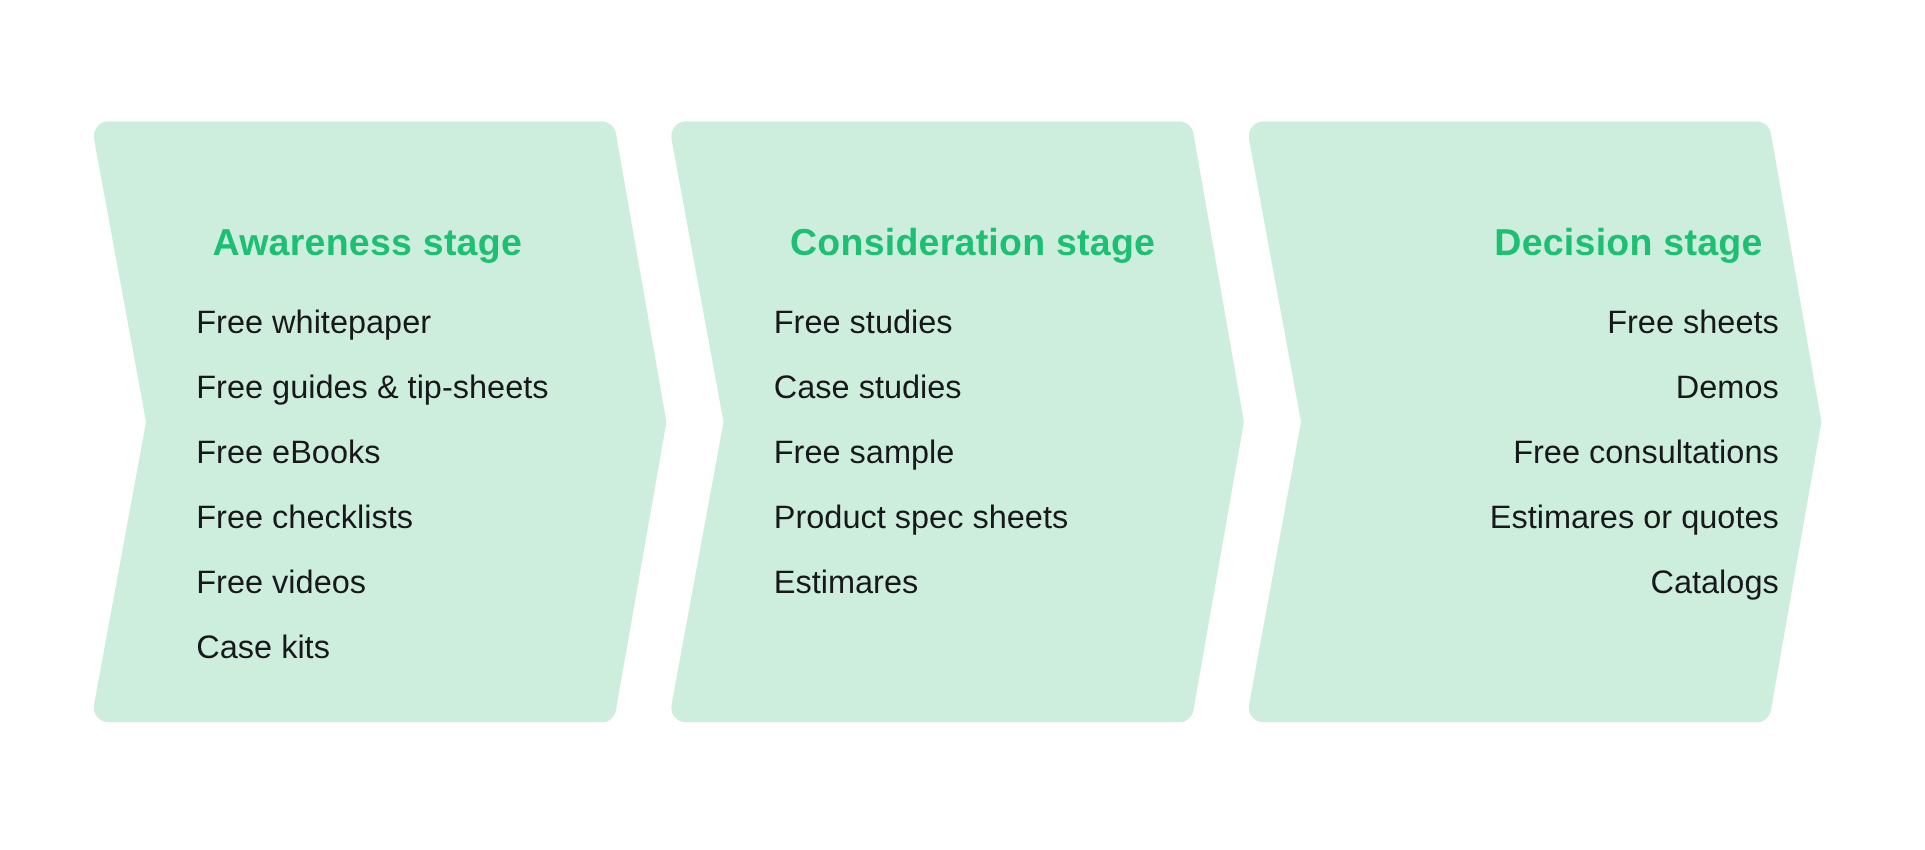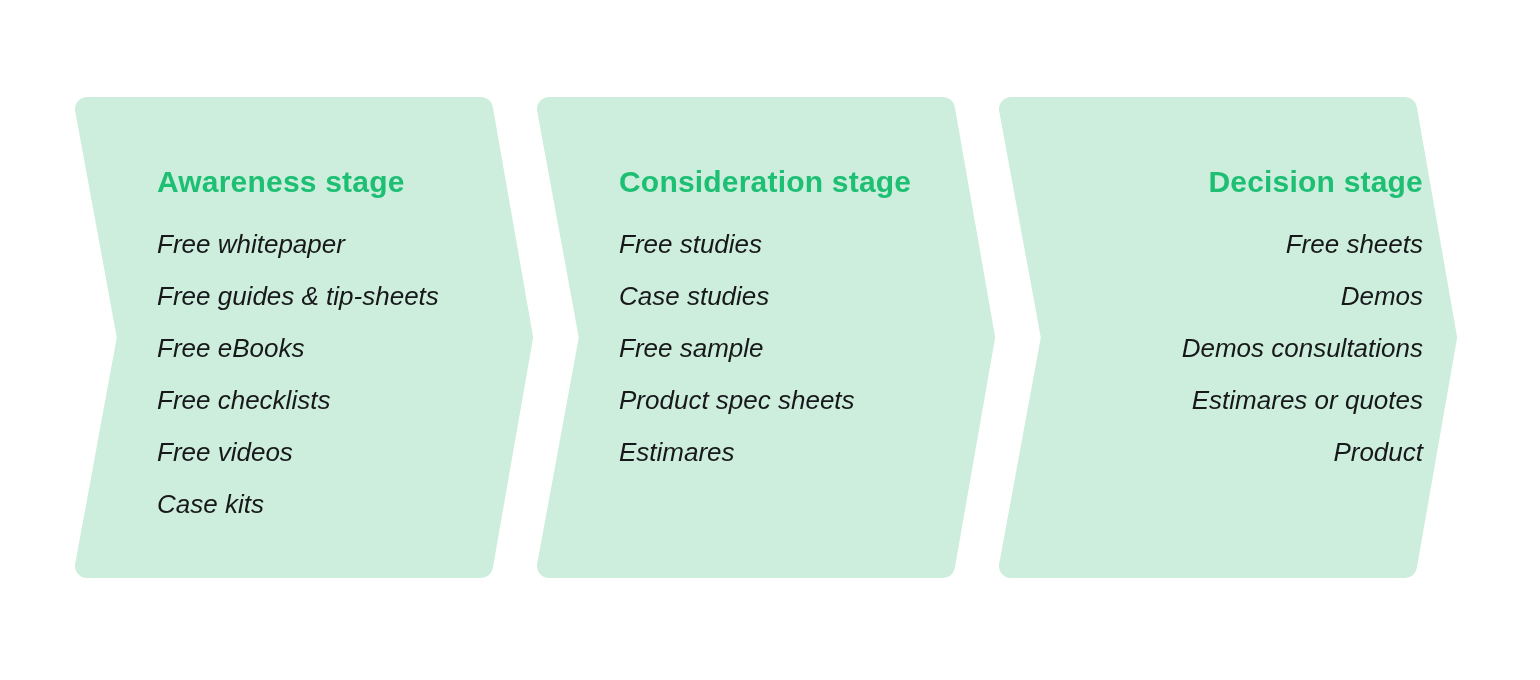--- a/index.html
+++ b/index.html
@@ -36,38 +36,37 @@
     fill:var(--panel);
     stroke:var(--panel);
     stroke-width:24;
     stroke-linejoin:round;
   }
   .content{
     position:absolute;
     left:82px;top:66px;right:36px;
   }
   .stage-title{
-    margin:0;
+    margin:13px;
     font-size:30px;
     line-height:38px;
     font-weight:700;
     color:var(--accent);
     letter-spacing:0.2px;
   }
   .items{
     list-style:none;
     margin:17px 0 0 0;
     padding:0;
   }
   .item{
     font-size:26px;
     line-height:52px;
     color:var(--text);
     white-space:nowrap;
-    font-style:italic;
   }
 </style>
 </head>
 <body>
 
 <div class="canvas">
 
   <section class="panel p0">
     <svg class="chevron" viewBox="0 0 460 481" aria-hidden="true">
       <polygon points="12,12 406,12 446,240.5 406,469 12,469 54,240.5"></polygon>
@@ -103,20 +102,20 @@
 
   <section class="panel p2">
     <svg class="chevron" viewBox="0 0 460 481" aria-hidden="true">
       <polygon points="12,12 406,12 446,240.5 406,469 12,469 54,240.5"></polygon>
     </svg>
     <div class="content">
       <h2 class="stage-title">Decision stage</h2>
       <ul class="items">
           <li class="item">Free sheets</li>
           <li class="item">Demos</li>
-          <li class="item">Demos consultations</li>
+          <li class="item">Free consultations</li>
           <li class="item">Estimares or quotes</li>
-          <li class="item">Product</li>
+          <li class="item">Catalogs</li>
         </ul>
     </div>
   </section>
 
 </div>
 
 </body></html>

